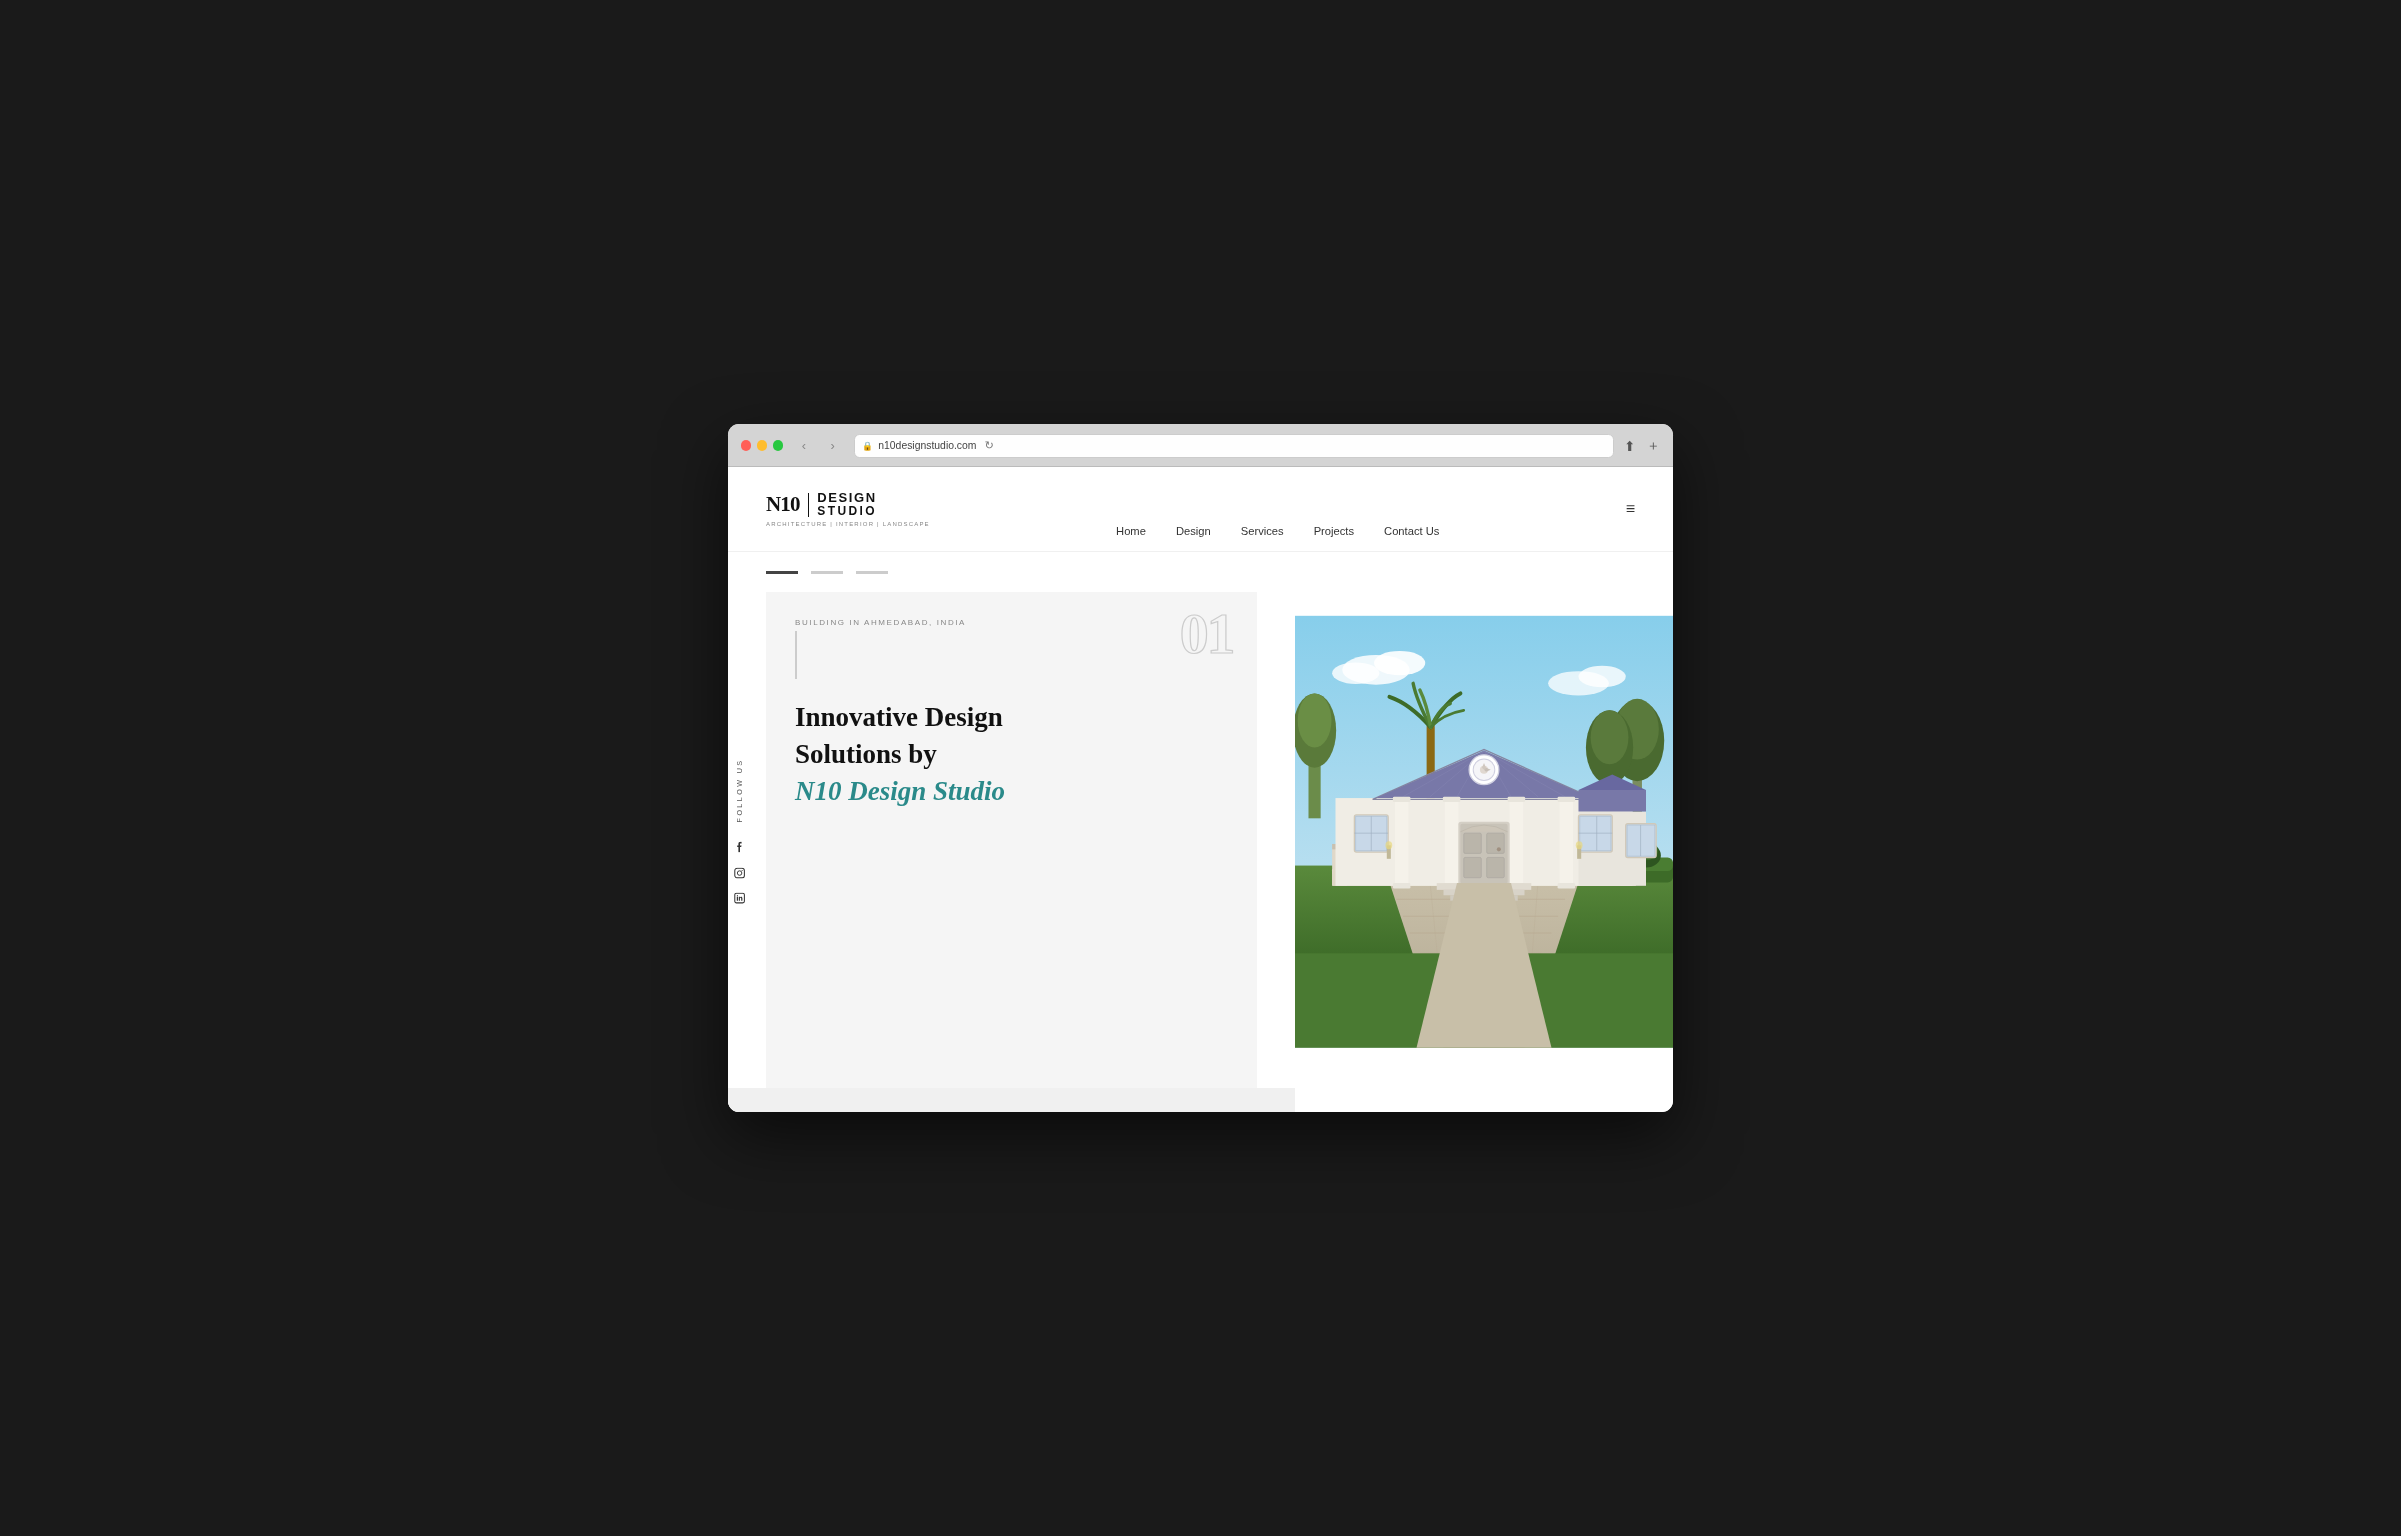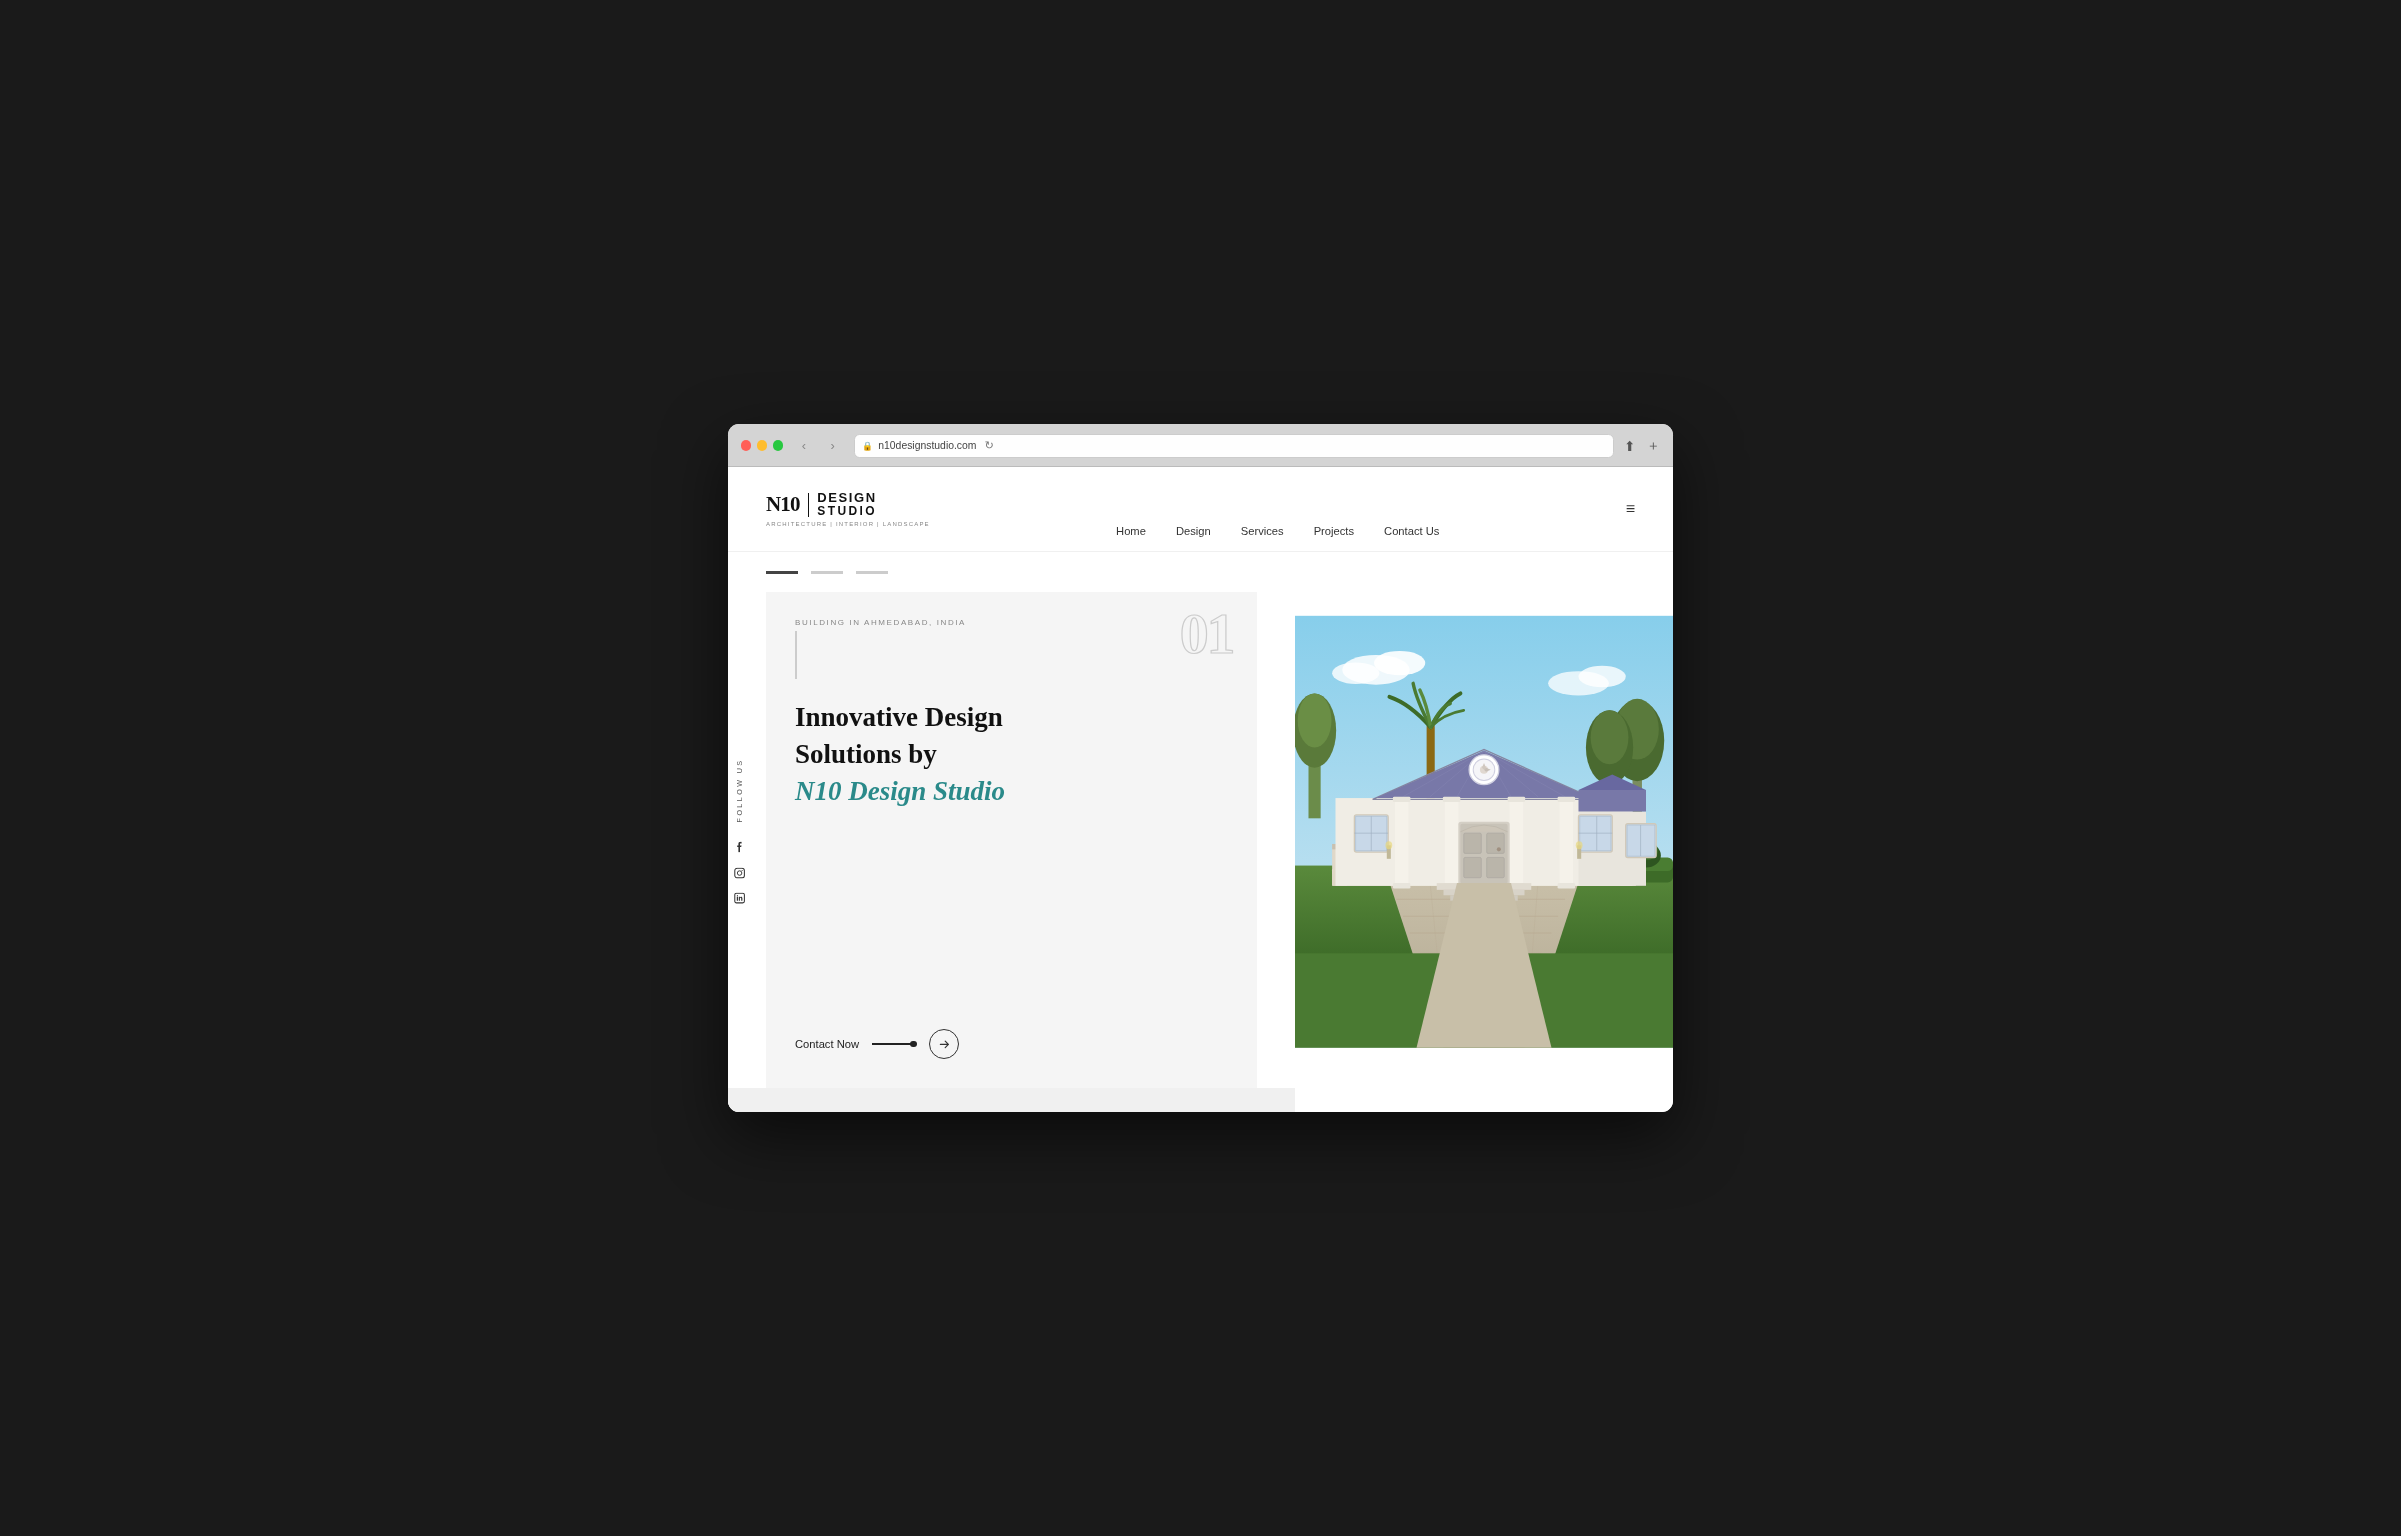--- a/index.html
+++ b/index.html
@@ -478,32 +478,20 @@
           <div class="card-number">01</div>
 
           <div class="card-location">BUILDING IN AHMEDABAD, INDIA</div>
 
           <div class="card-divider"></div>
 
           <div class="card-headline">Innovative Design</div>
           <div class="card-headline">Solutions by</div>
           <div class="card-headline-colored">N10 Design Studio</div>
 
-          <div class="card-cta">
-            <span class="cta-text">Contact Now</span>
-            <div style="display:flex;align-items:center;gap:0">
-              <div class="cta-line"></div>
-              <div class="cta-dot"></div>
-            </div>
-            <div class="cta-circle">
-              <svg width="12.8" height="12.8" viewBox="0 0 16 16" fill="none">
-                <path d="M3 8H13M9 4L13 8L9 12" stroke="#333" stroke-width="1.5" stroke-linecap="round" stroke-linejoin="round"></path>
-              </svg>
-            </div>
-          </div>
         </div>
 
         <div class="bottom-strip"></div>
       </div>
 
       <div class="right-panel">
         <svg class="house-scene" viewBox="0 0 560 640" xmlns="http://www.w3.org/2000/svg">
 
           <defs>
             <linearGradient id="skyGrad" x1="0" y1="0" x2="0" y2="1">

